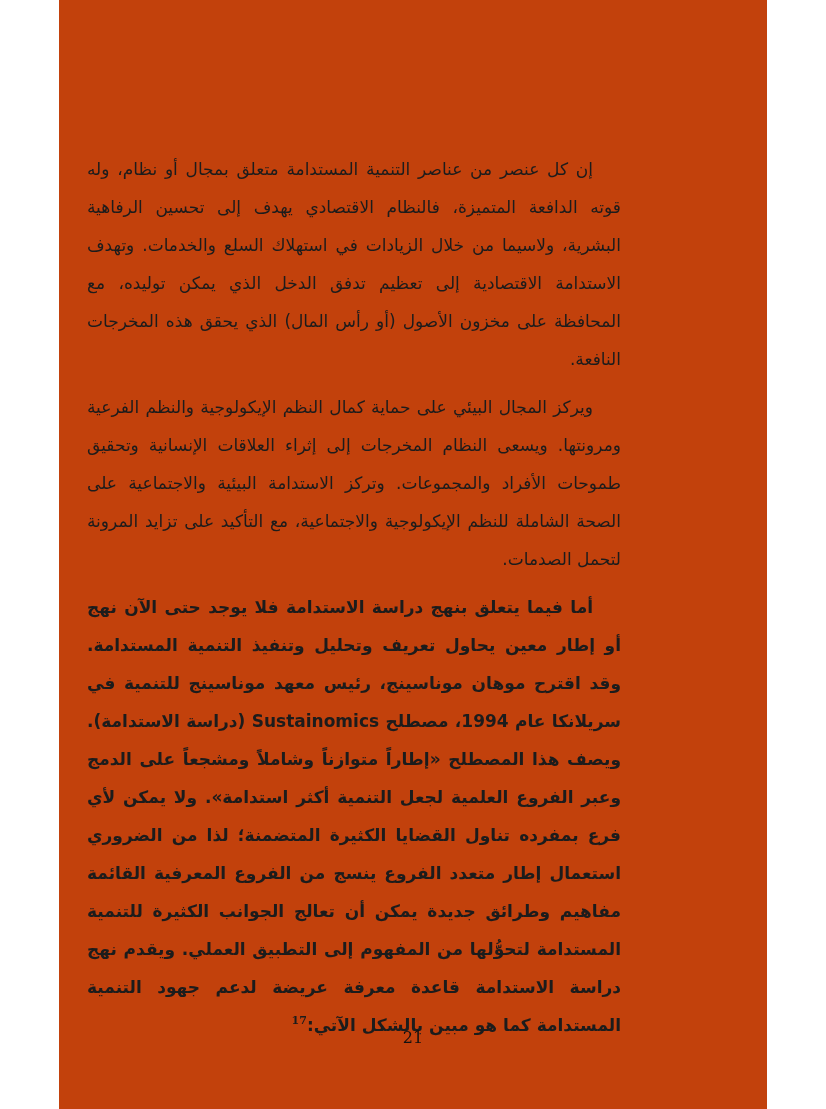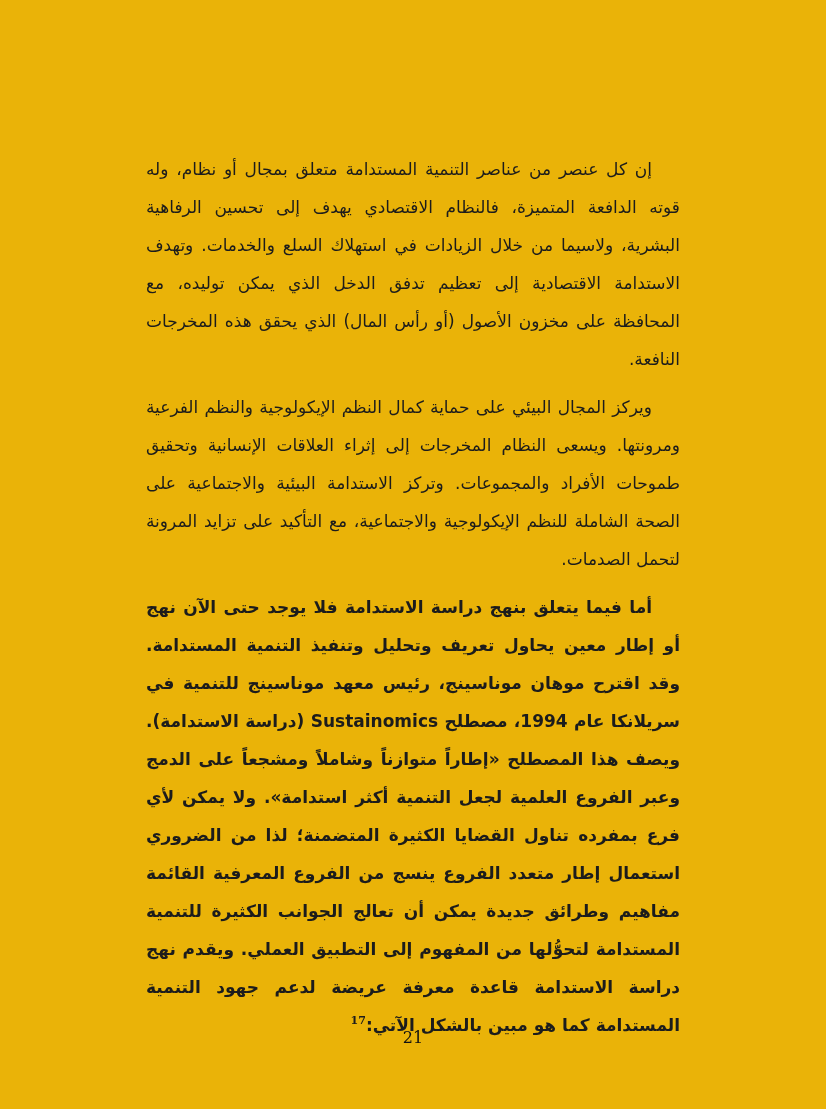--- a/index.html
+++ b/index.html
@@ -2,24 +2,24 @@
 <html lang="ar" dir="rtl"><head>
 <meta charset="utf-8">
 <style>
   html, body {
     margin: 0;
     padding: 0;
     background: #ffffff;
   }
   .page {
     position: relative;
-    width: 826px;
+    width: 708px;
     height: 1109px;
     margin: 0 auto;
-    background: #eab308;
+    background: #c2410c;
     font-family: "DejaVu Sans", sans-serif;
     color: #1c1c1c;
     overflow: hidden;
   }
   .text-block {
     position: absolute;
     top: 150px;
     right: 146px;
     width: 534px;
     direction: rtl;

